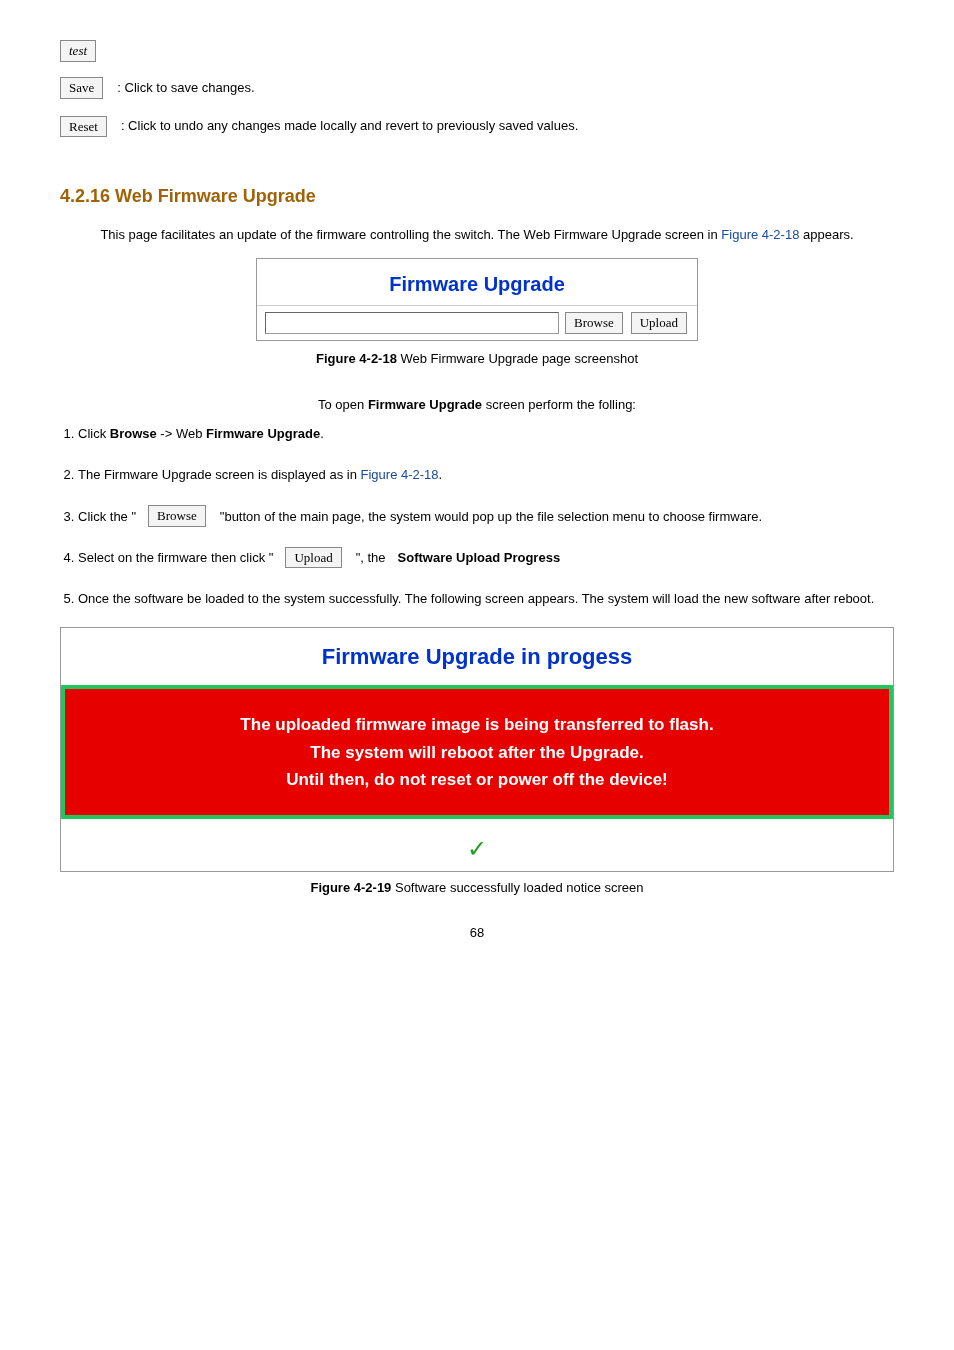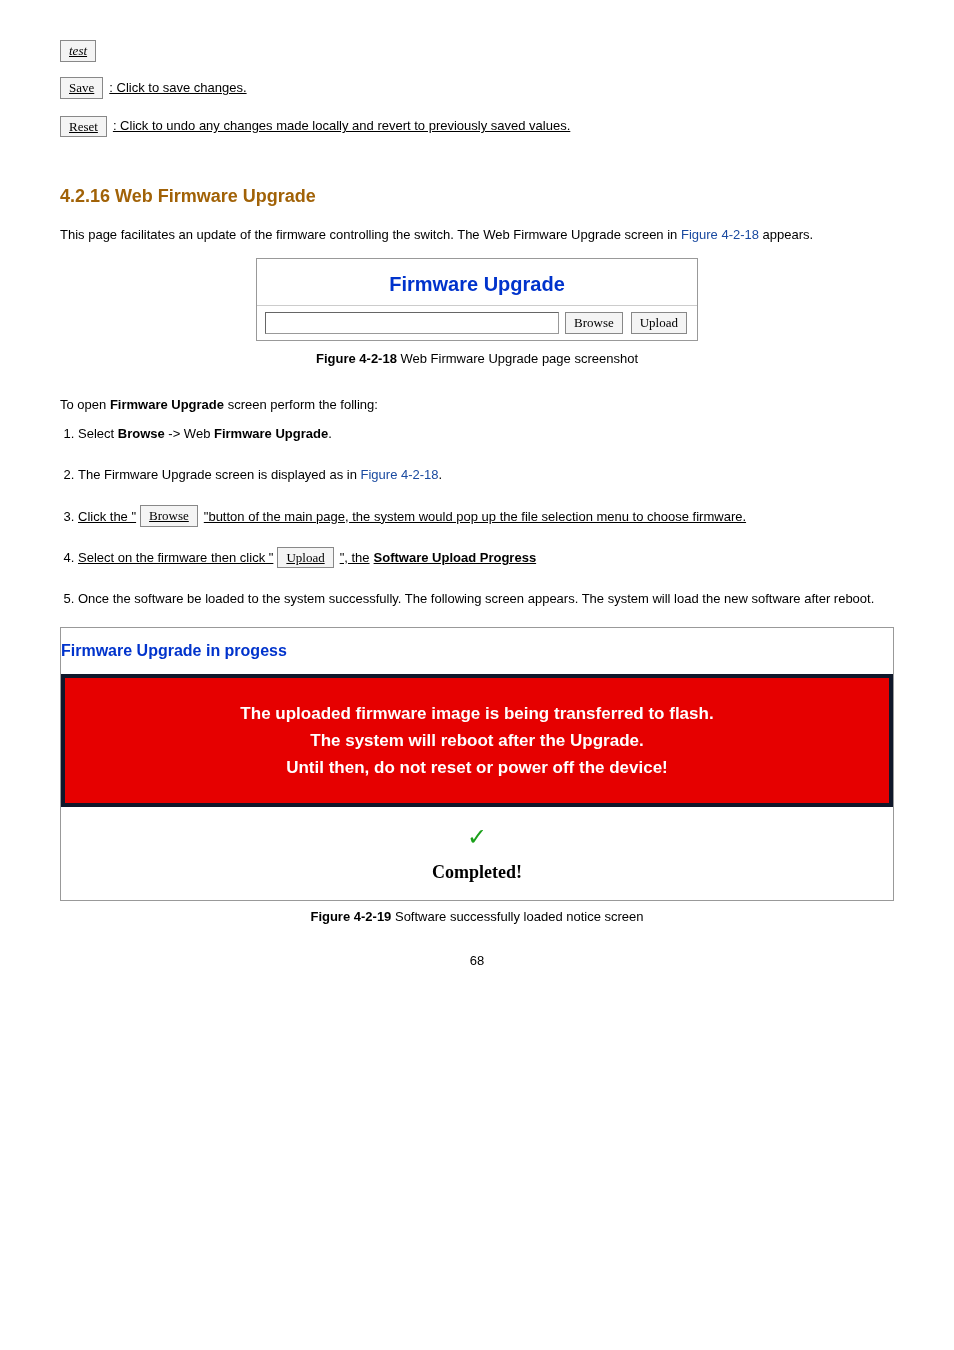--- a/index.html
+++ b/index.html
@@ -32,20 +32,21 @@
   }
   .section-heading {
     color: #a16207;
     font-weight: bold;
     font-size: 18px;
     margin-top: 40px;
     margin-bottom: 8px;
   }
   .body-text {
     line-height: 2.2;
+    text-align: center;
   }
   .figref {
     color: #1a4aa0;
   }
   .figure-1 {
     margin: 8px auto 6px auto;
     width: 440px;
     border: 1px solid #999;
   }
   .figure-1 .title {
@@ -83,30 +84,30 @@
   }
   ol.steps > li {
     margin-bottom: 14px;
     line-height: 2.1;
   }
   .figure-2-box {
     border: 1px solid #999;
     margin-top: 10px;
   }
   .figure-2-box .title {
-    text-align: left;
+    text-align: center;
     color: #0033cc;
     font-weight: bold;
-    font-size: 16px;
+    font-size: 22px;
     padding: 8px 0;
     font-family: Arial, sans-serif;
   }
   .warning-box {
     background: #e60000;
-    border: 4px solid #0f172a;
+    border: 4px solid #22c55e;
     margin: 0;
     padding: 22px 10px;
     text-align: center;
     color: #fff;
     font-weight: bold;
     font-size: 17px;
     font-family: Arial, sans-serif;
     line-height: 1.6;
   }
   .completed-block {
@@ -121,21 +122,21 @@
   .completed-label {
     font-family: Georgia, serif;
     font-weight: bold;
     font-size: 18px;
     margin-top: 6px;
   }
   .page-num {
     text-align: center;
     margin-top: 20px;
   }
-  .valign-wrap { display:flex; align-items:center; flex-wrap:wrap; gap:4px;text-decoration:underline; }
+  .valign-wrap { display:flex; align-items:center; flex-wrap:wrap; gap:12px; }
 </style>
 </head>
 <body>
 
 <div class="desc-line valign-wrap">
   <span class="btn-img btn-italic">test</span>
 </div>
 
 <div class="desc-line valign-wrap">
   <span class="btn-img">Save</span>
@@ -164,21 +165,21 @@
 <div class="caption">
   <span class="bold">Figure 4-2-18 </span><span>Web Firmware Upgrade page screenshot</span>
 </div>
 
 <div class="body-text" style="">
   <span>To open </span><span class="bold">Firmware Upgrade</span><span> screen perform the folling:</span>
 </div>
 
 <ol class="steps">
   <li>
-    <span>Select </span><span class="bold">Browse</span><span> -&gt; Web </span><span class="bold">Firmware Upgrade</span><span>.</span>
+    <span>Click </span><span class="bold">Browse</span><span> -&gt; Web </span><span class="bold">Firmware Upgrade</span><span>.</span>
   </li>
   <li>
     <span>The Firmware Upgrade screen is displayed as in </span><span class="figref">Figure 4-2-18</span><span>.</span>
   </li>
   <li>
     <span class="valign-wrap">
       <span>Click the "</span>
       <span class="btn-img">Browse</span>
       <span>"button of the main page, the system would pop up the file selection menu to choose firmware.</span>
     </span>
@@ -196,21 +197,20 @@
 
 <div class="figure-2-box">
   <div class="title">Firmware Upgrade in progess</div>
   <div class="warning-box">
     <div>The uploaded firmware image is being transferred to flash.</div>
     <div>The system will reboot after the Upgrade.</div>
     <div>Until then, do not reset or power off the device!</div>
   </div>
   <div class="completed-block">
     <div class="checkmark">✓</div>
-    <div class="completed-label">Completed!</div>
   </div>
 </div>
 
 <div class="caption">
   <span class="bold">Figure 4-2-19 </span><span>Software successfully loaded notice screen</span>
 </div>
 
 <div class="page-num">68</div>
 
 </body></html>

